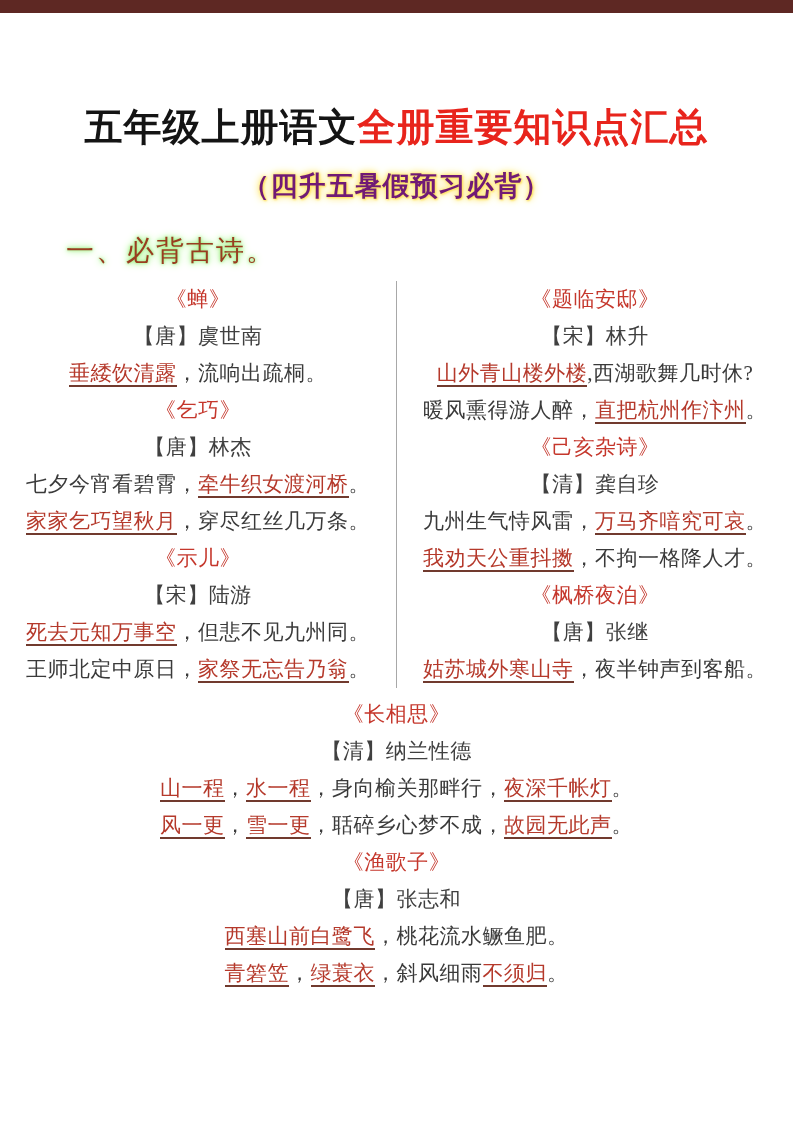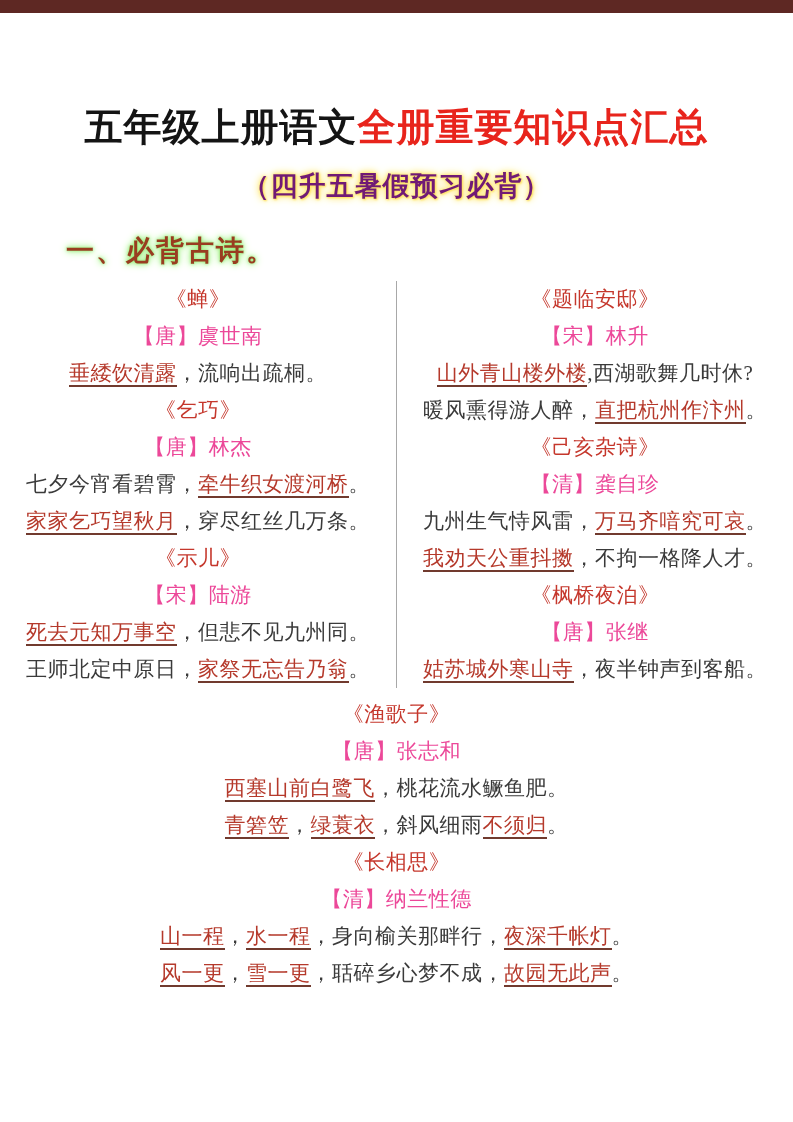--- a/index.html
+++ b/index.html
@@ -16,32 +16,32 @@
     white-space:nowrap;
   }
   .doc-title .red-part{color:#e8241c;}
   .doc-subtitle{
     margin-top:16px;text-align:center;font-size:27px;font-weight:bold;line-height:34px;
     color:#701a75;
     text-shadow:0 0 3px #ffe76e,0 0 6px #ffe76e,0 0 10px #ffe76e,1px 1px 2px #ffdf4d;
     letter-spacing:1px;
   }
   .section-heading{
-    margin:33px 0 0 66px;font-size:28px;font-weight:bold;line-height:30px;
+    margin:33px 0 0 66px;font-size:28px;font-weight:normal;line-height:30px;
     color:#993c20;
     text-shadow:0 0 3px #8cec6c,0 0 6px #9ef07f,0 0 10px #baf7a3;
     letter-spacing:2px;
   }
   .columns{display:flex;margin-top:15px;}
   .col{flex:1 1 0;text-align:center;}
   .divider{width:1px;background:#a8a8a8;}
   .bottom-section{margin-top:8px;text-align:center;}
   .poem-line{font-size:21px;line-height:37px;color:#3a3a3a;letter-spacing:0.5px;white-space:nowrap;}
   .poem-title{color:#c5372c;}
-  .poem-author{color:#ec4899;}
+  .poem-author{color:#404040;}
   .ru{color:#b5392b;border-bottom:2px solid #713a2e;padding-bottom:0px;}
   .pl{color:#3a3a3a;}
 </style>
 </head>
 <body>
 
 <div class="page">
   <div class="top-bar"></div>
 
   <h1 class="doc-title"><span>五年级上册语文</span><span class="red-part">全册重要知识点汇总</span></h1>
@@ -87,25 +87,25 @@
         <div class="poem">
           <div class="poem-line poem-title">《枫桥夜泊》</div>
           <div class="poem-line poem-author">【唐】张继</div>
           <div class="poem-line verse"><span class="ru">姑苏城外寒山寺</span><span class="pl">，夜半钟声到客船。</span></div>
         </div>
       </div>
   </div>
 
   <div class="bottom-section" id="col-bottom">
       <div class="poem">
+        <div class="poem-line poem-title">《长相思》</div>
+        <div class="poem-line poem-author">【清】纳兰性德</div>
+        <div class="poem-line verse"><span class="ru">山一程</span><span class="pl">，</span><span class="ru">水一程</span><span class="pl">，身向榆关那畔行，</span><span class="ru">夜深千帐灯</span><span class="pl">。</span></div>
+        <div class="poem-line verse"><span class="ru">风一更</span><span class="pl">，</span><span class="ru">雪一更</span><span class="pl">，聒碎乡心梦不成，</span><span class="ru">故园无此声</span><span class="pl">。</span></div>
+      </div>
+      <div class="poem">
         <div class="poem-line poem-title">《渔歌子》</div>
         <div class="poem-line poem-author">【唐】张志和</div>
         <div class="poem-line verse"><span class="ru">西塞山前白鹭飞</span><span class="pl">，桃花流水鳜鱼肥。</span></div>
         <div class="poem-line verse"><span class="ru">青箬笠</span><span class="pl">，</span><span class="ru">绿蓑衣</span><span class="pl">，斜风细雨</span><span class="ru">不须归</span><span class="pl">。</span></div>
       </div>
-      <div class="poem">
-        <div class="poem-line poem-title">《长相思》</div>
-        <div class="poem-line poem-author">【清】纳兰性德</div>
-        <div class="poem-line verse"><span class="ru">山一程</span><span class="pl">，</span><span class="ru">水一程</span><span class="pl">，身向榆关那畔行，</span><span class="ru">夜深千帐灯</span><span class="pl">。</span></div>
-        <div class="poem-line verse"><span class="ru">风一更</span><span class="pl">，</span><span class="ru">雪一更</span><span class="pl">，聒碎乡心梦不成，</span><span class="ru">故园无此声</span><span class="pl">。</span></div>
-      </div>
     </div>
 </div>
 
 </body></html>

